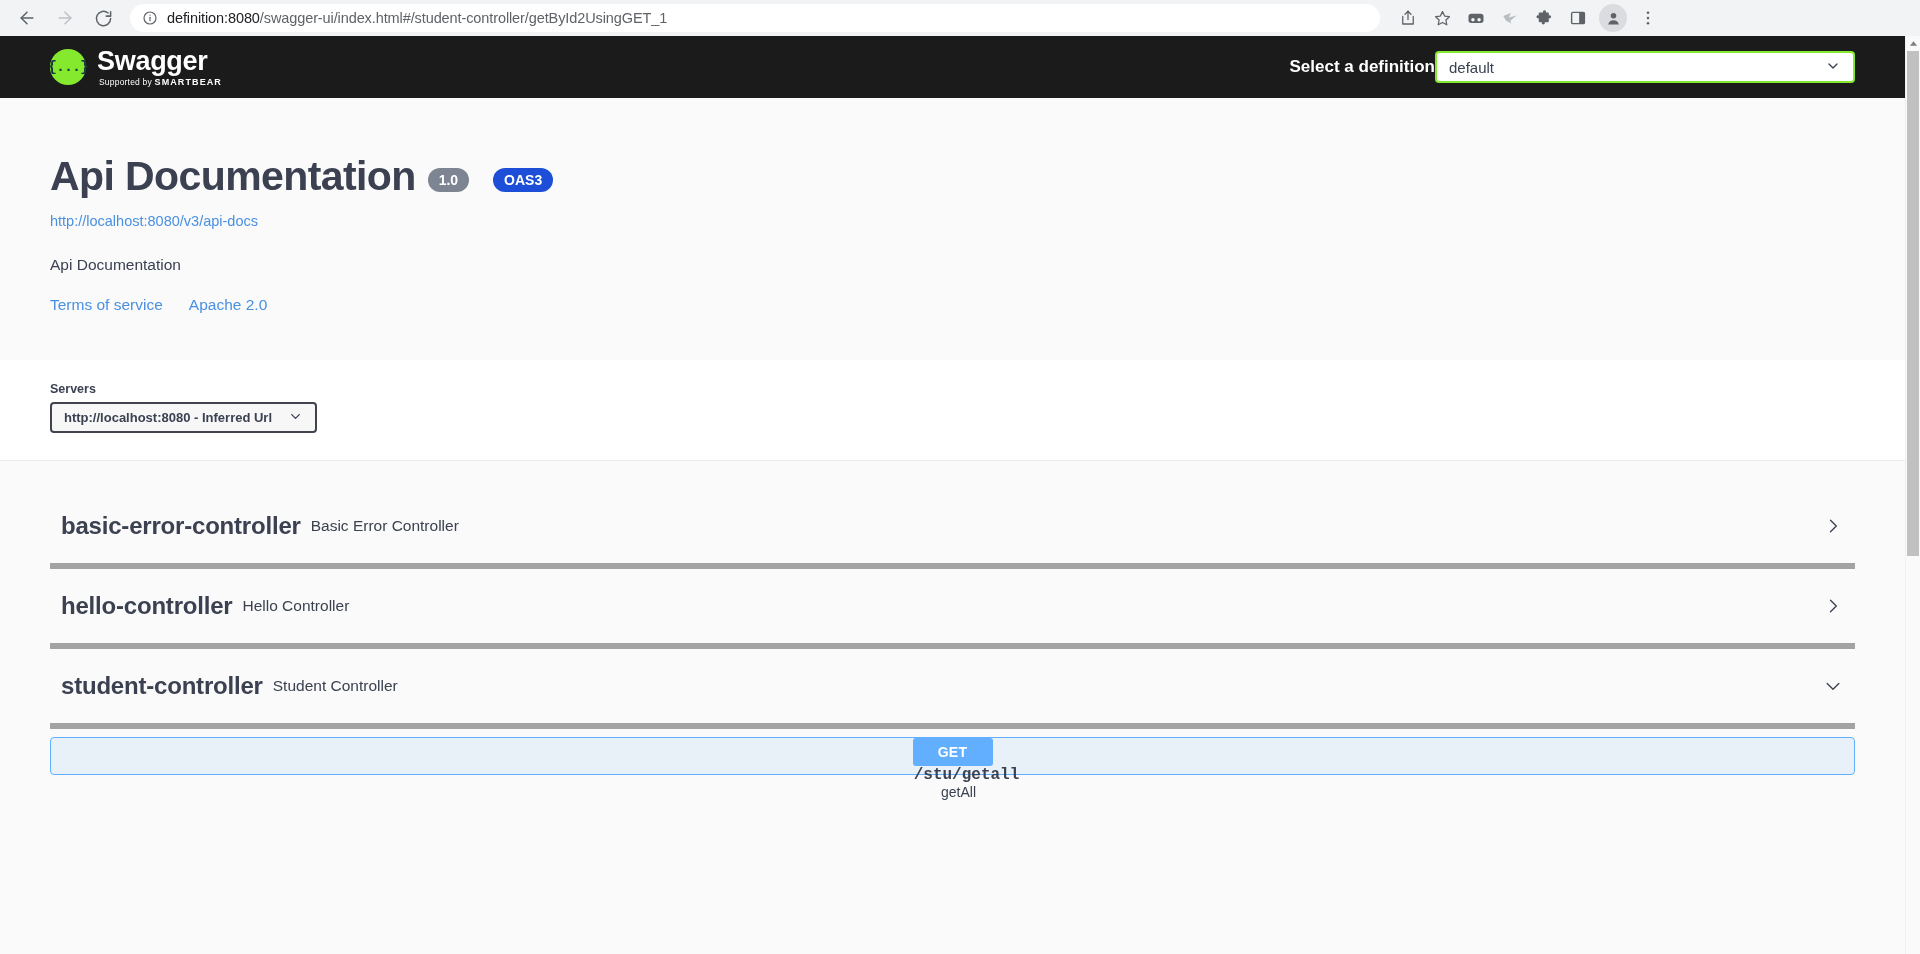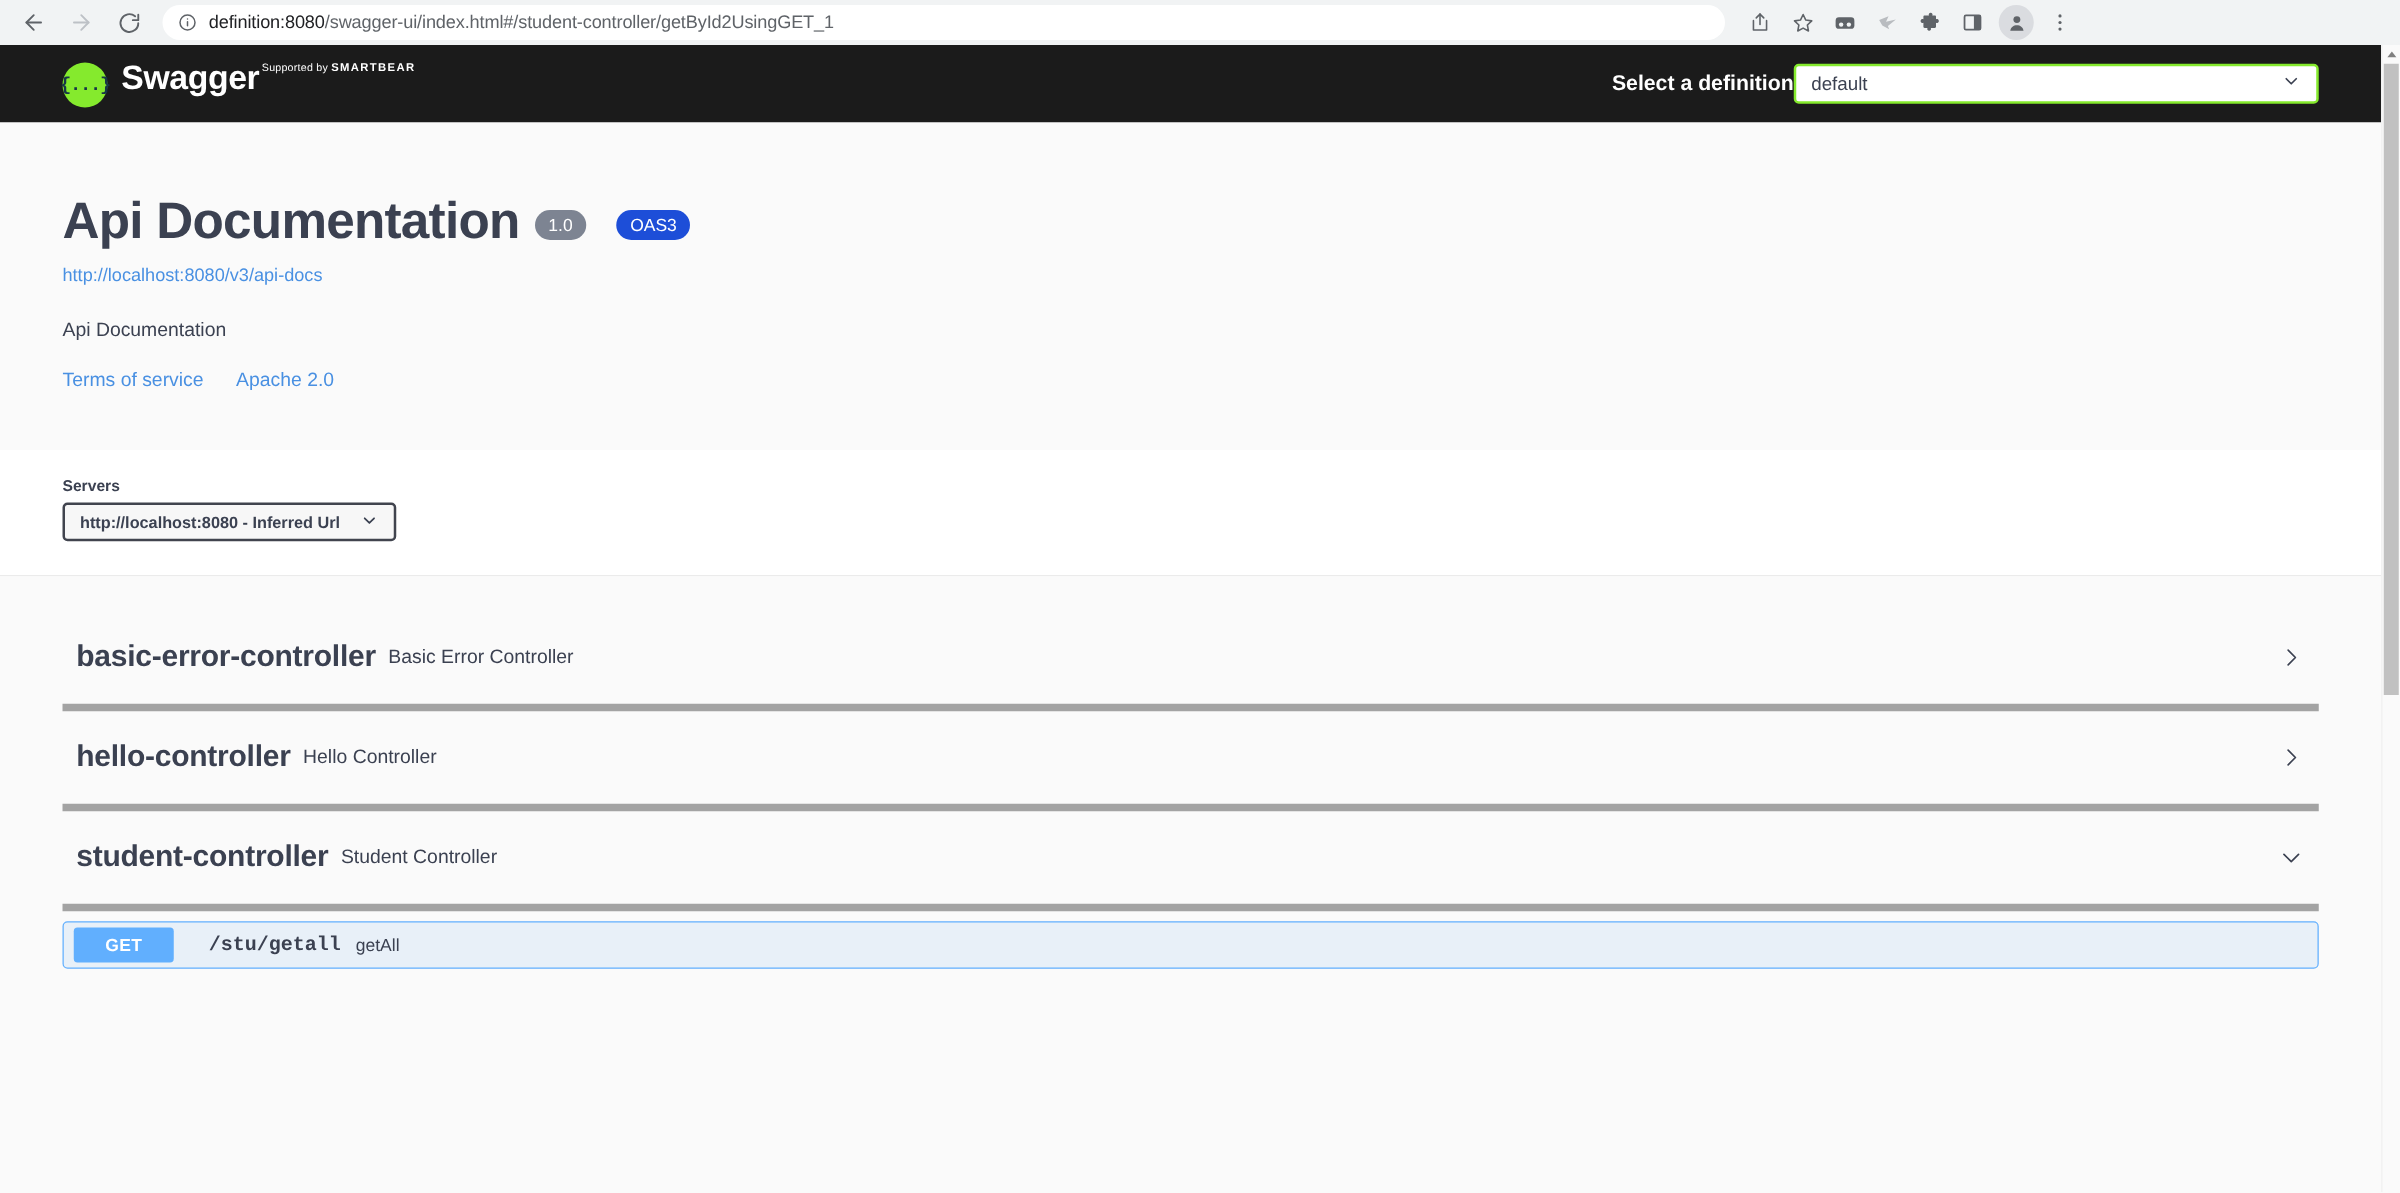--- a/index.html
+++ b/index.html
@@ -95,21 +95,21 @@
   .logo-circle {
     width: 36px; height: 36px; border-radius: 50%;
     background: #85ea2d;
     display: flex; align-items: center; justify-content: center;
     color: #173647;
     font-size: 15px; font-weight: bold;
     font-family: "Liberation Mono", monospace;
     letter-spacing: -1px;
     margin-top: 2px;
   }
-  .logo-text { display: flex; flex-direction: row; }
+  .logo-text { display: flex; flex-direction: column; }
   .logo-title {
     color: #fff; font-size: 27px; font-weight: bold;
     line-height: 1.05; letter-spacing: -0.3px;
   }
   .logo-sub {
     color: #fff; font-size: 8.5px; margin-top: 1px;
     letter-spacing: 0.2px; margin-left: 2px;
   }
   .logo-sub b { letter-spacing: 1.1px; font-size: 9px; }
 
@@ -136,21 +136,21 @@
     padding: 55px 50px 46px 50px;
   }
   .api-title-row { display: flex; align-items: center; gap: 12px; }
   .api-title {
     font-size: 41px; font-weight: bold; color: #3b4151;
     letter-spacing: -0.6px;
   }
   .badge {
     display: inline-flex; align-items: center; justify-content: center;
     height: 24px; padding: 0 11px; border-radius: 57px;
-    font-size: 14px; font-weight: normal; color: #fff;
+    font-size: 14px; font-weight: bold; color: #fff;
   }
   .badge-version { background: #7d8492; margin-top: 6px;}
   .badge-oas { background: #1d4ed8; margin-top: 6px; font-size: 14px; margin-left: 12px; }
 
   .api-url {
     display: block; margin-top: 13px;
     font-size: 14.5px; color: #4990e2;
     text-decoration: none;
   }
   .api-desc {
@@ -198,20 +198,21 @@
 
   .op-list { padding: 8px 0 0 0; }
   .op-row {
     display: flex; align-items: center;
     background: #e8f0f8;
     border: 1px solid #61affe;
     border-radius: 4px;
     height: 38px;
     margin: 0 0 10px 0;
     padding: 0 8px;
+    flex-direction: column;
   }
   .op-method {
     width: 80px; height: 28px;
     background: #61affe;
     border-radius: 3px;
     color: #fff; font-size: 14px; font-weight: bold;
     display: flex; align-items: center; justify-content: center;
     letter-spacing: 0.3px;
     flex: 0 0 auto;
   }

